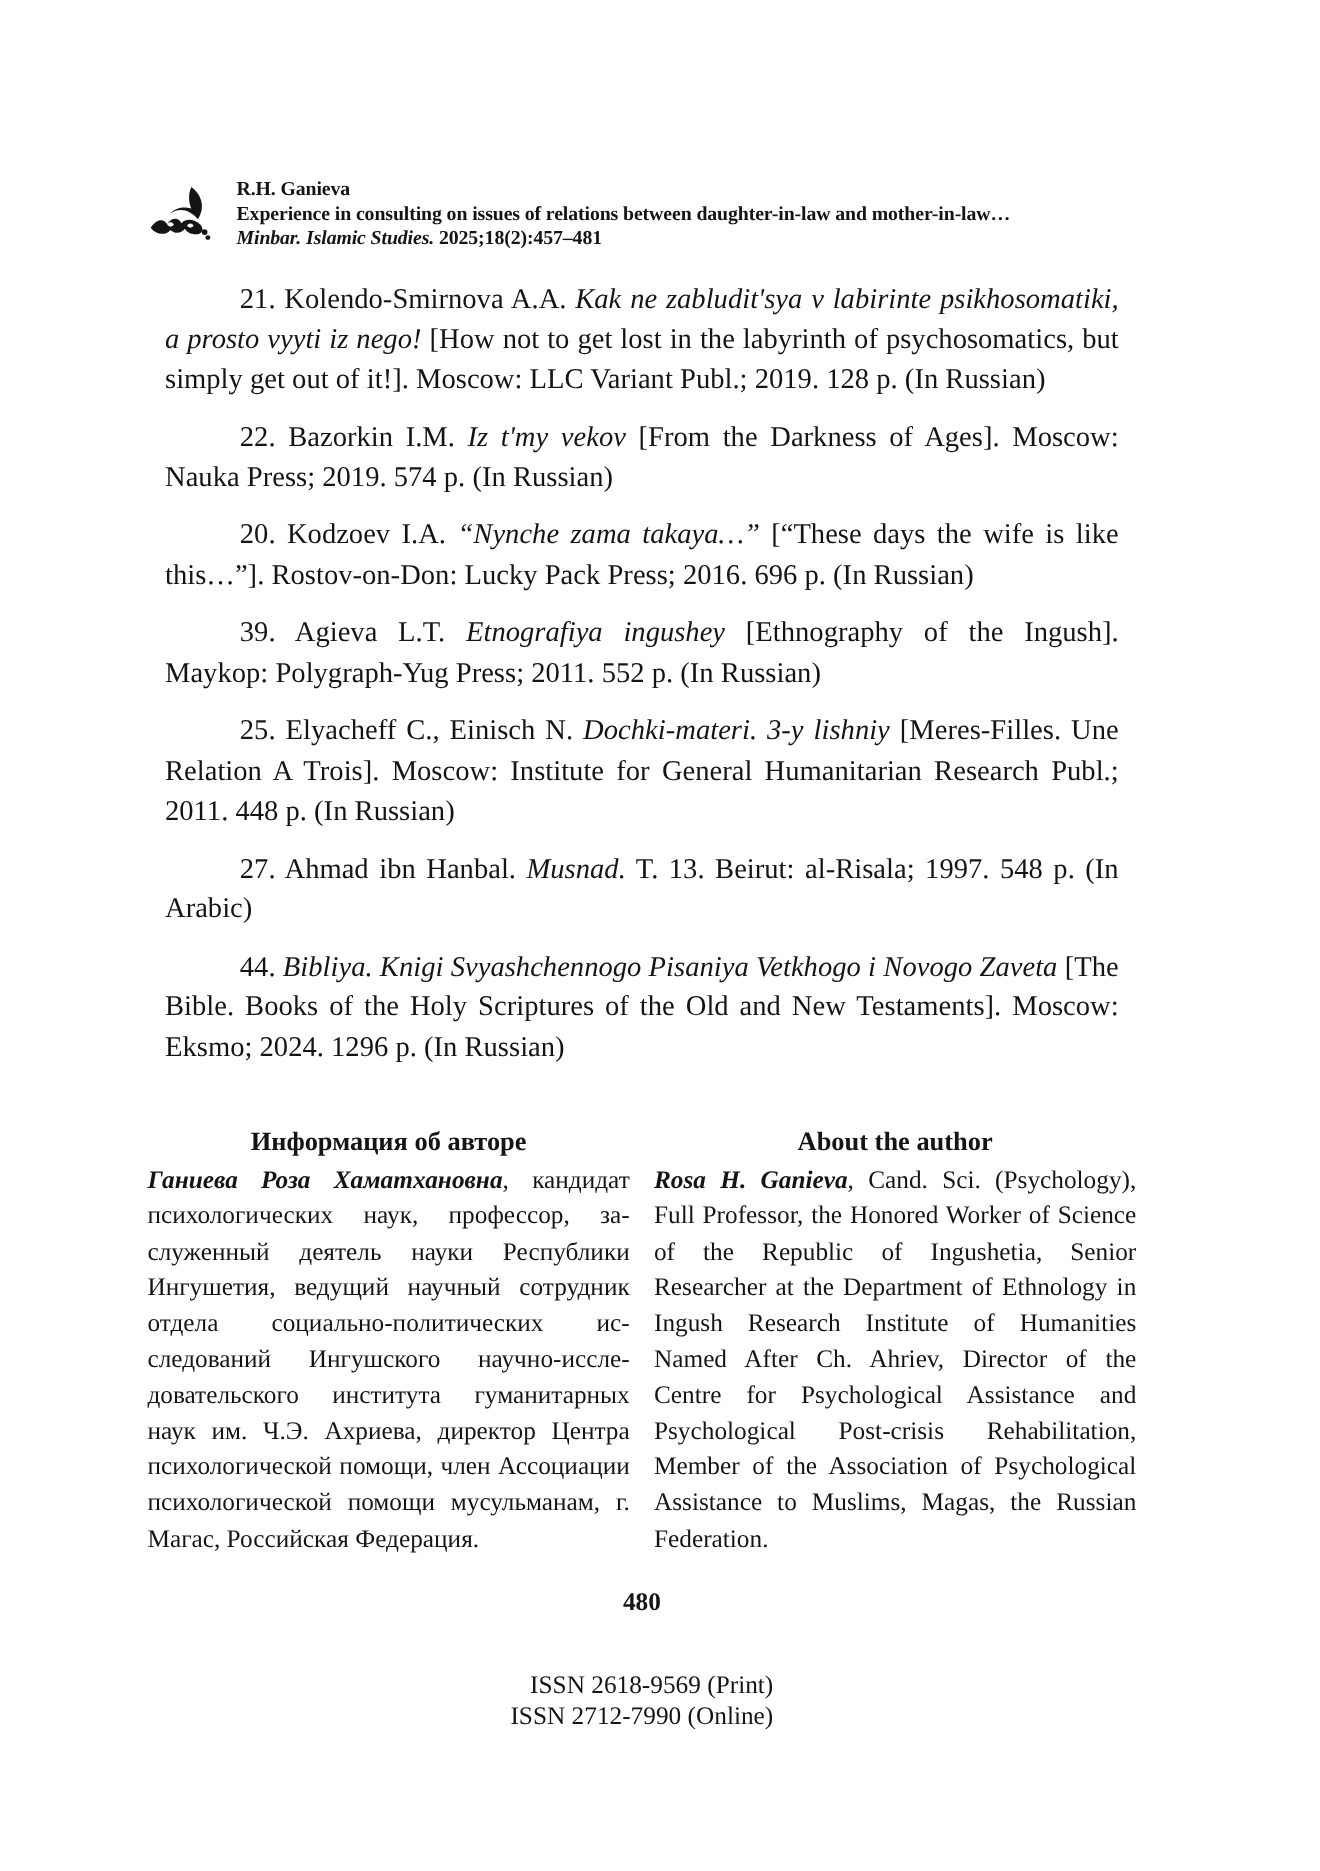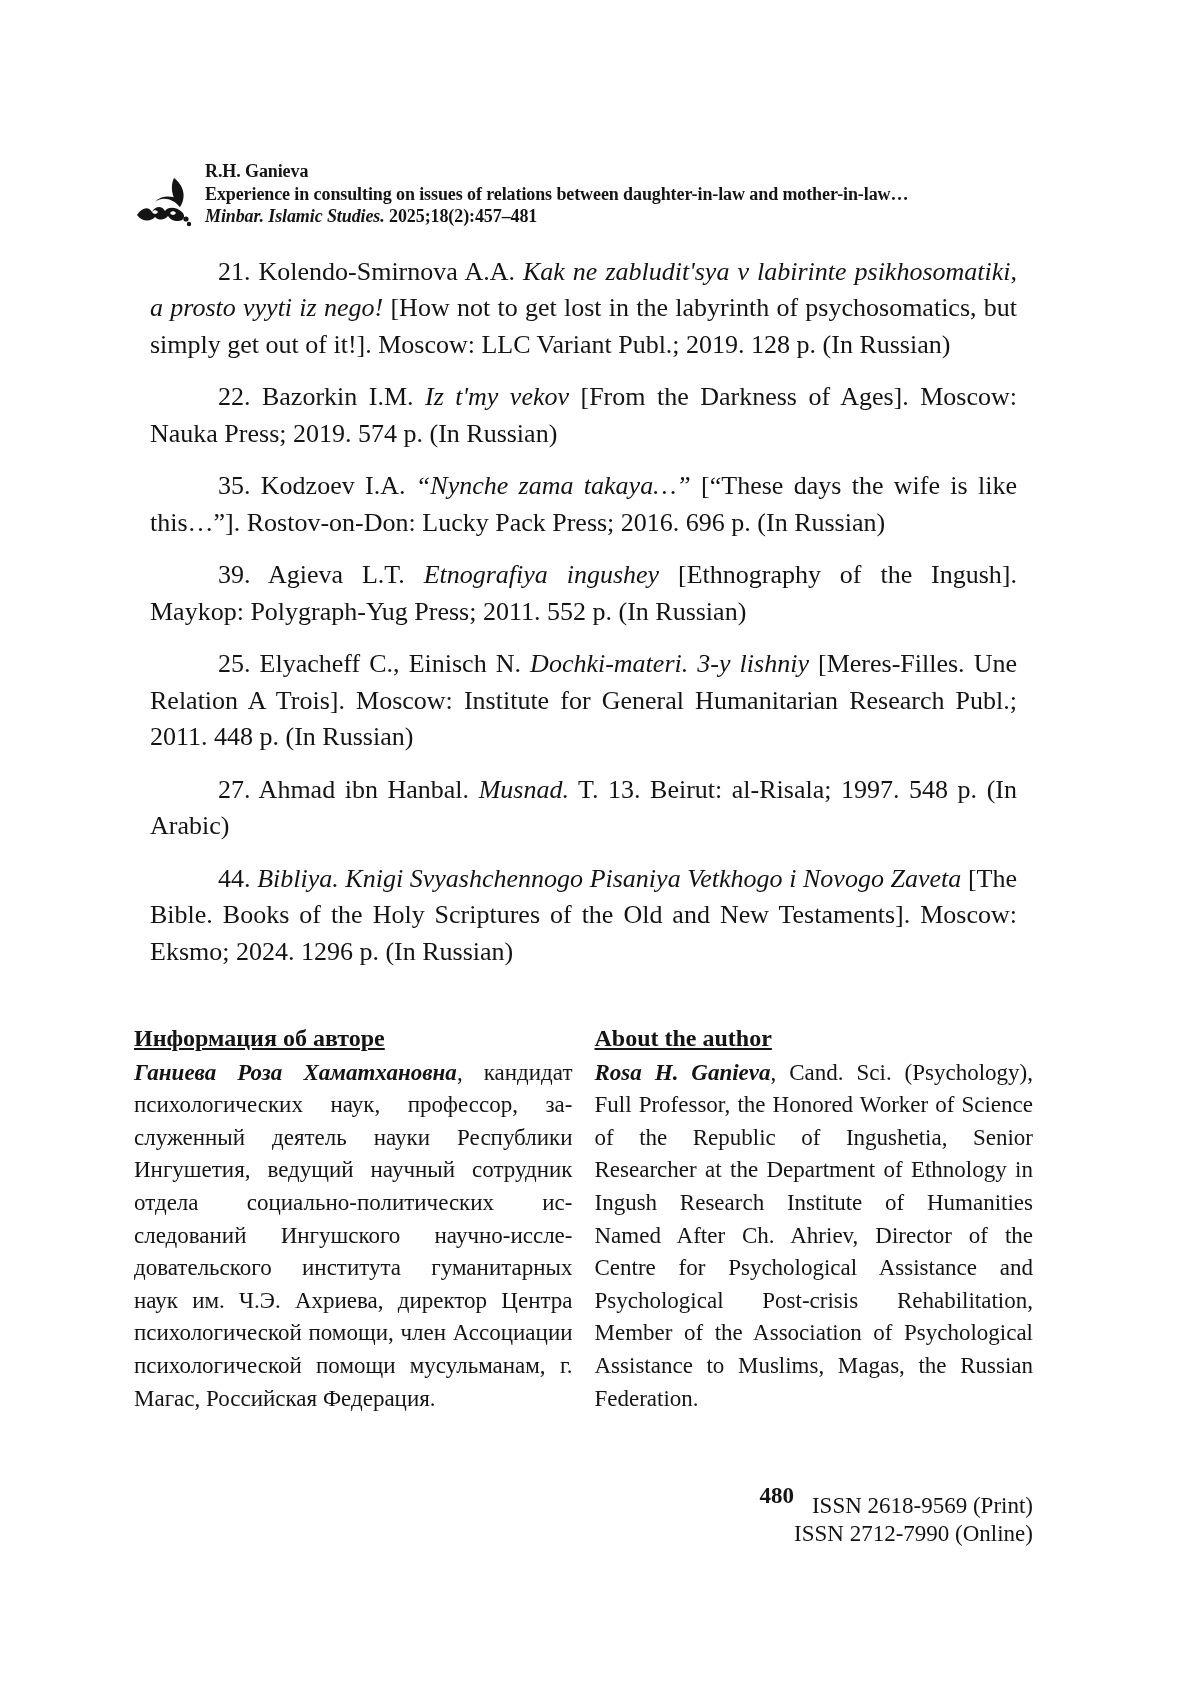--- a/index.html
+++ b/index.html
@@ -12,41 +12,41 @@
     font-family: "Liberation Serif", "DejaVu Serif", serif;
     color: #141414;
   }
   .content {
     margin-left: 134px;
     width: 899px;
     padding-top: 160px;
   }
 
   
-  .running-head { display: flex; gap: 13px; align-items: flex-end; }
+  .running-head { display: flex; gap: 23px; align-items: center; }
   .logo { width: 58px; height: 50px; flex: none; margin-top: 2px; }
   .logo svg { display: block; width: 100%; height: 100%; }
   .head-text { font-weight: bold; font-size: 18px; line-height: 22.5px; letter-spacing: -0.1px; }
   .head-line { white-space: nowrap; }
 
   
   .references { margin-top: 26px; font-size: 26px; line-height: 36.5px; text-align: justify; }
   .references p { margin: 16px; text-indent: 68px; }
 
   
   .about { margin-top: 52px; display: flex; gap: 22px; }
   .col { flex: 1 1 0; }
-  .col h3 { margin: 0 0 2px 0; font-size: 24px; line-height: 32.6px; text-align: left; font-weight: bold; text-decoration: underline; }
+  .col h3 { margin: 0 0 2px 0; font-size: 24px; line-height: 32.6px; text-align: center; font-weight: bold; }
   .col p { margin: 0; font-size: 23px; line-height: 32.6px; text-align: justify; }
 
   .seg-i  { font-style: italic; }
   .seg-bi { font-weight: bold; font-style: italic; }
 
   
-  .page-footer { margin-top: 29px; display: flex; justify-content: flex-end; align-items: center; }
+  .page-footer { margin-top: 29px; display: flex; justify-content: space-between; align-items: center; flex-direction: column; }
   .page-number { font-weight: bold; font-size: 23px; }
   .issn { text-align: right; font-size: 23px; line-height: 28px; margin-top: 48px; }
 </style>
 </head>
 <body>
 
 <div class="page">
   <div class="content">
 
     <header class="running-head">
@@ -66,21 +66,21 @@
       <div class="head-text">
         <div class="head-line">R.H. Ganieva</div>
         <div class="head-line">Experience in consulting on issues of relations between daughter-in-law and mother-in-law…</div>
         <div class="head-line"><span class="seg-bi">Minbar. Islamic Studies.</span><span> 2025;18(2):457–481</span></div>
       </div>
     </header>
 
     <section class="references">
         <p><span>21. Kolendo-Smirnova A.A. </span><span class="seg-i">Kak ne zabludit'sya v labirinte psikhosomatiki, a prosto vyyti iz nego!</span><span> [How not to get lost in the labyrinth of psychosomatics, but simply get out of it!]. Moscow: LLC Variant Publ.; 2019. 128 p. (In Russian)</span></p>
         <p><span>22. Bazorkin I.M. </span><span class="seg-i">Iz t'my vekov</span><span> [From the Darkness of Ages]. Moscow: Nauka Press; 2019. 574 p. (In Russian)</span></p>
-        <p><span>35. Kodzoev I.A. </span><span class="seg-i">“Nynche zama takaya…”</span><span> [“These days the wife is like this…”]. Rostov-on-Don: Lucky Pack Press; 2016. 696 p. (In Russian)</span></p>
+        <p><span>20. Kodzoev I.A. </span><span class="seg-i">“Nynche zama takaya…”</span><span> [“These days the wife is like this…”]. Rostov-on-Don: Lucky Pack Press; 2016. 696 p. (In Russian)</span></p>
         <p><span>39. Agieva L.T. </span><span class="seg-i">Etnografiya ingushey</span><span> [Ethnography of the Ingush]. Maykop: Polygraph-Yug Press; 2011. 552 p. (In Russian)</span></p>
         <p><span>25. Elyacheff C., Einisch N. </span><span class="seg-i">Dochki-materi. 3-y lishniy</span><span> [Meres-Filles. Une Relation A Trois]. Moscow: Institute for General Humanitarian Research Publ.; 2011. 448 p. (In Russian)</span></p>
         <p><span>27. Ahmad ibn Hanbal. </span><span class="seg-i">Musnad.</span><span> T. 13. Beirut: al-Risala; 1997. 548 p. (In Arabic)</span></p>
         <p><span>44. </span><span class="seg-i">Bibliya. Knigi Svyashchennogo Pisaniya Vetkhogo i Novogo Zaveta</span><span> [The Bible. Books of the Holy Scriptures of the Old and New Testaments]. Moscow: Eksmo; 2024. 1296 p. (In Russian)</span></p>
       </section>
 
     <section class="about">
       <div class="col">
         <h3>Информация об авторе</h3>
         <p lang="ru"><span class="seg-bi">Ганиева Роза Хаматхановна</span><span>, кандидат психологических наук, профессор, за­служенный деятель науки Республики Ингушетия, ведущий научный сотруд­ник отдела социально-политических ис­следований Ингушского научно-иссле­довательского института гуманитарных наук им. Ч.Э. Ахриева, директор Центра психологической помощи, член Ассоци­ации психологической помощи мусуль­манам, г. Магас, Российская Федерация.</span></p>

